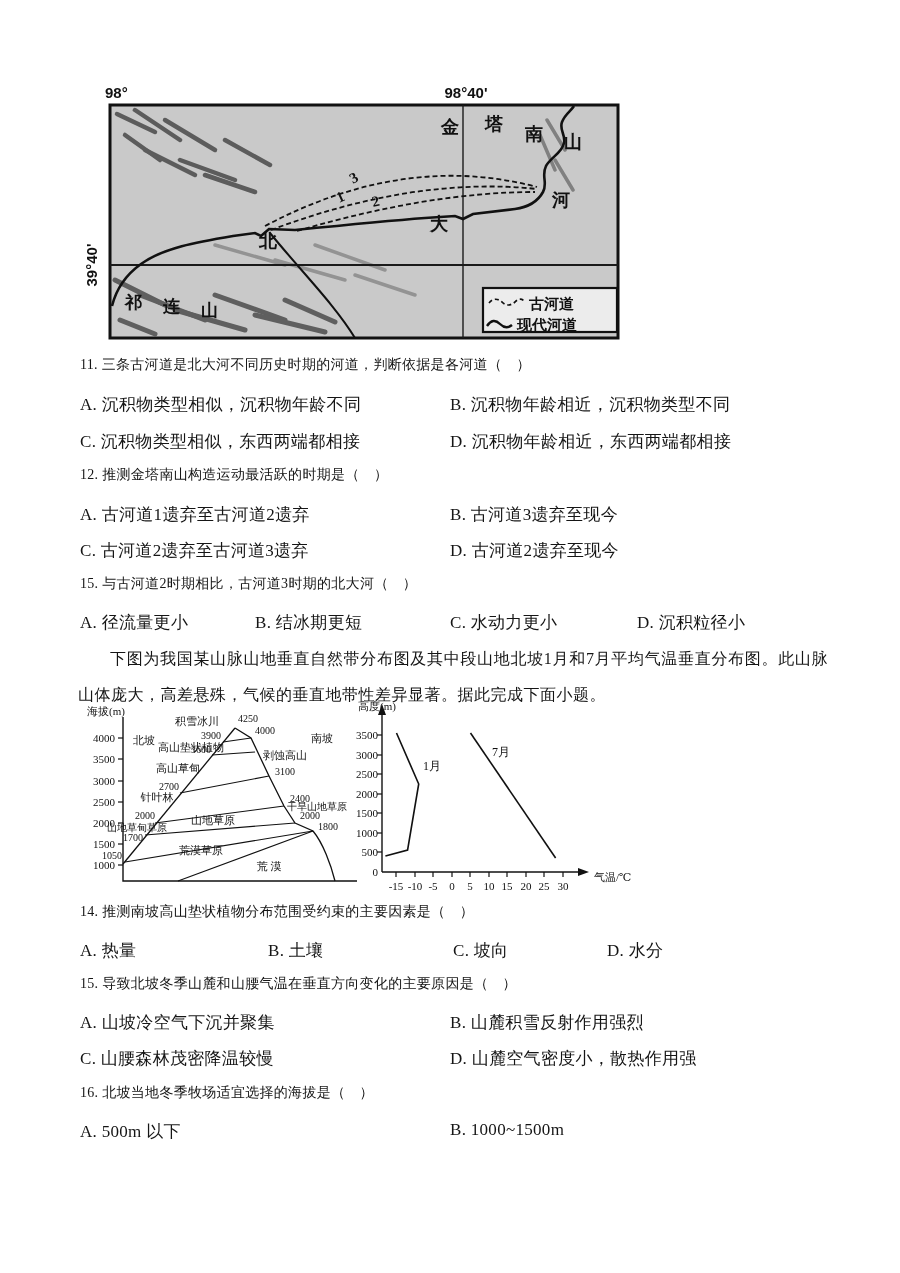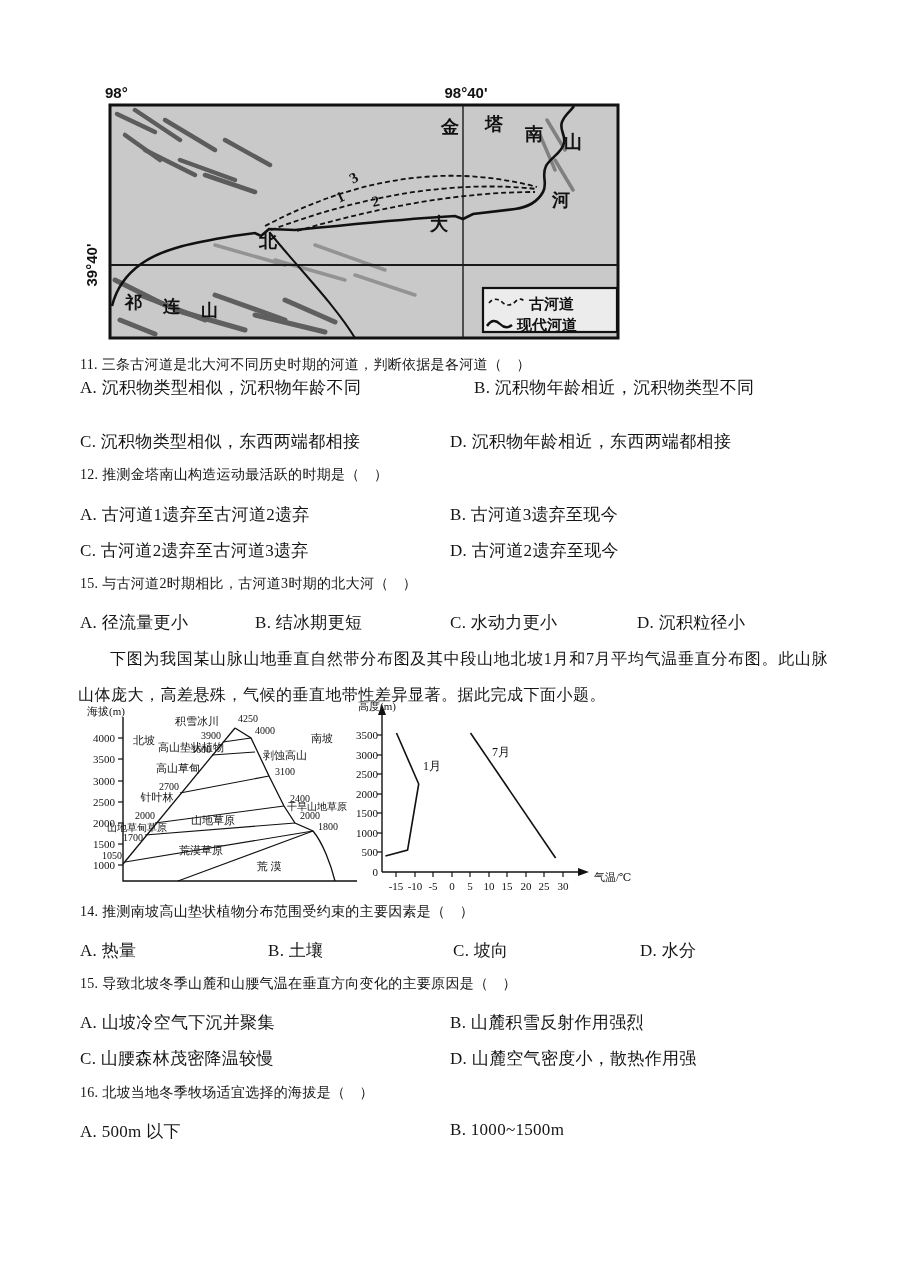--- a/index.html
+++ b/index.html
@@ -88,23 +88,23 @@
     <g>
       <rect x="398" y="208" width="134" height="44" fill="#ececec" stroke="#111" stroke-width="2.2"></rect>
       <path d="M404,223 q6,-7 13,-1 q6,6 13,0 q5,-5 9,-1" fill="none" stroke="#111" stroke-width="1.7" stroke-dasharray="4 3"></path>
       <text class="map-label" x="444" y="229" font-size="15">古河道</text>
       <path d="M402,246 q6,-9 13,-2 q6,6 12,1" fill="none" stroke="#111" stroke-width="2.4"></path>
       <text class="map-label" x="432" y="250" font-size="15">现代河道</text>
     </g>
   </svg>
 
   <div class="stem" style="top:356px;">11. 三条古河道是北大河不同历史时期的河道，判断依据是各河道（　）</div>
-  <div class="row" style="top:376px;">
+  <div class="row" style="top:393px;">
     <span class="opt" style="left:80px;">A. 沉积物类型相似，沉积物年龄不同</span>
-    <span class="opt" style="left:450px;margin-left:24px;">B. 沉积物年龄相近，沉积物类型不同</span>
+    <span class="opt" style="left:450px;">B. 沉积物年龄相近，沉积物类型不同</span>
   </div>
   <div class="row" style="top:430px;">
     <span class="opt" style="left:80px;">C. 沉积物类型相似，东西两端都相接</span>
     <span class="opt" style="left:450px;">D. 沉积物年龄相近，东西两端都相接</span>
   </div>
 
   <div class="stem" style="top:466px;">12. 推测金塔南山构造运动最活跃的时期是（　）</div>
   <div class="row" style="top:503px;">
     <span class="opt" style="left:80px;">A. 古河道1遗弃至古河道2遗弃</span>
     <span class="opt" style="left:450px;">B. 古河道3遗弃至现今</span>
@@ -251,21 +251,21 @@
     <polyline points="118.5,35 203.6,160" fill="none" stroke="#111" stroke-width="1.6"></polyline>
     <text x="71" y="72" font-size="12">1月</text>
     <text x="140" y="58" font-size="12">7月</text>
   </svg>
 
   <div class="stem" style="top:903px;">14. 推测南坡高山垫状植物分布范围受约束的主要因素是（　）</div>
   <div class="row" style="top:939px;">
     <span class="opt" style="left:80px;">A. 热量</span>
     <span class="opt" style="left:268px;">B. 土壤</span>
     <span class="opt" style="left:453px;">C. 坡向</span>
-    <span class="opt" style="left:640px;">D. 水分</span>
+    <span class="opt" style="left:607px;">D. 水分</span>
   </div>
 
   <div class="stem" style="top:975px;">15. 导致北坡冬季山麓和山腰气温在垂直方向变化的主要原因是（　）</div>
   <div class="row" style="top:1011px;">
     <span class="opt" style="left:80px;">A. 山坡冷空气下沉并聚集</span>
     <span class="opt" style="left:450px;">B. 山麓积雪反射作用强烈</span>
   </div>
   <div class="row" style="top:1047px;">
     <span class="opt" style="left:80px;">C. 山腰森林茂密降温较慢</span>
     <span class="opt" style="left:450px;">D. 山麓空气密度小，散热作用强</span>

